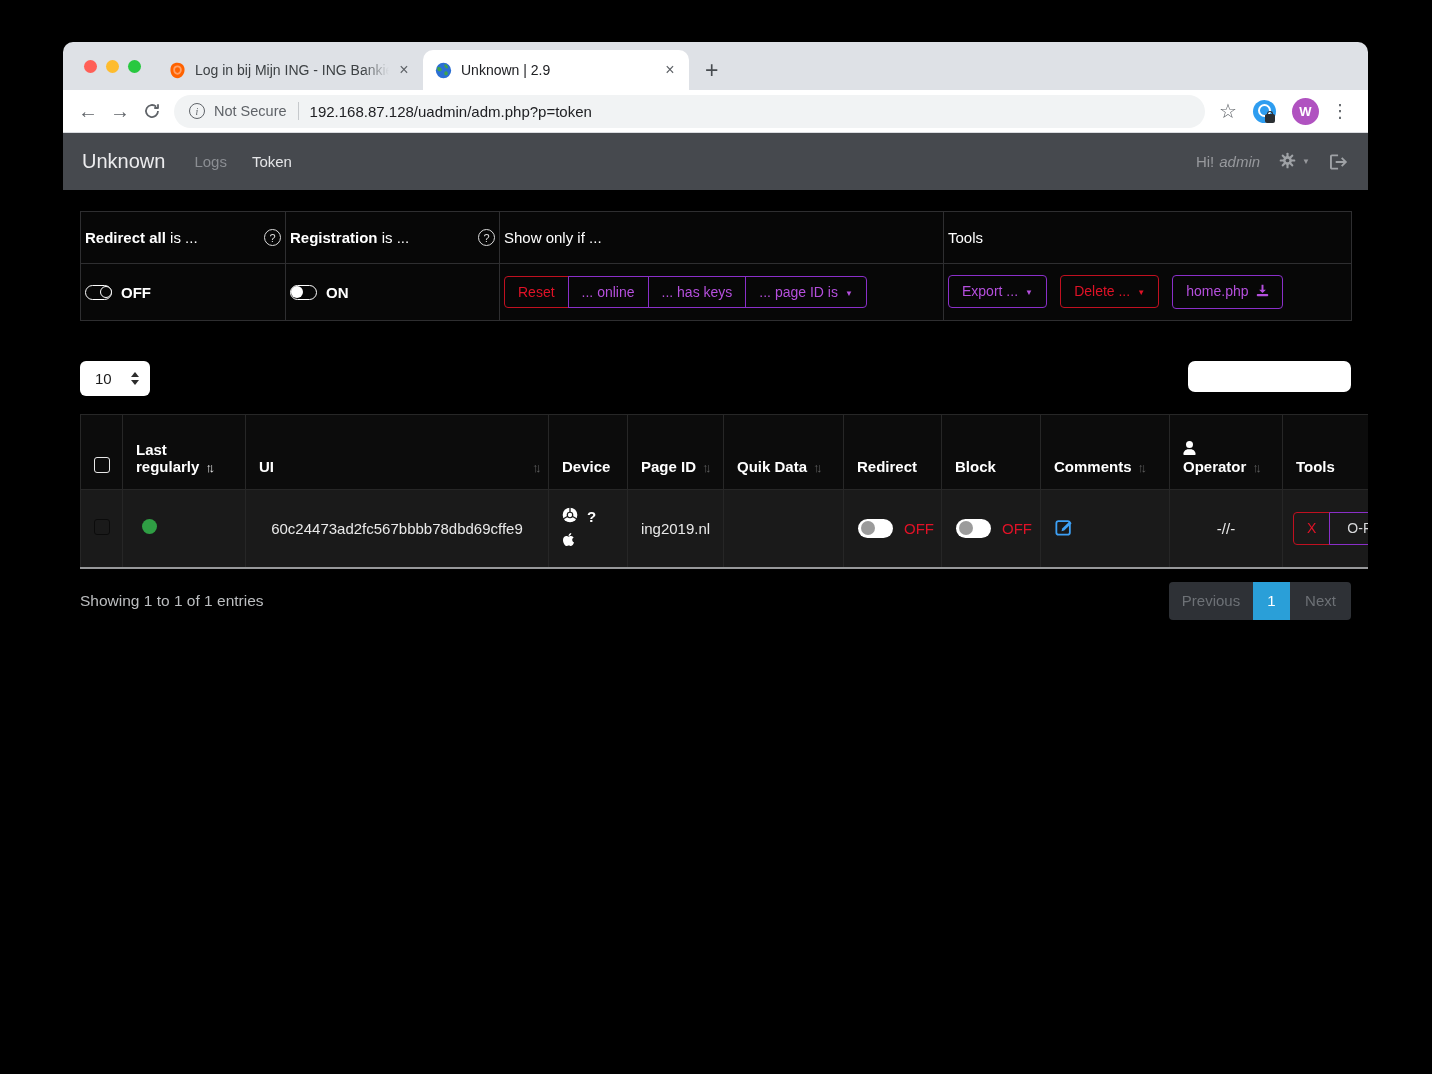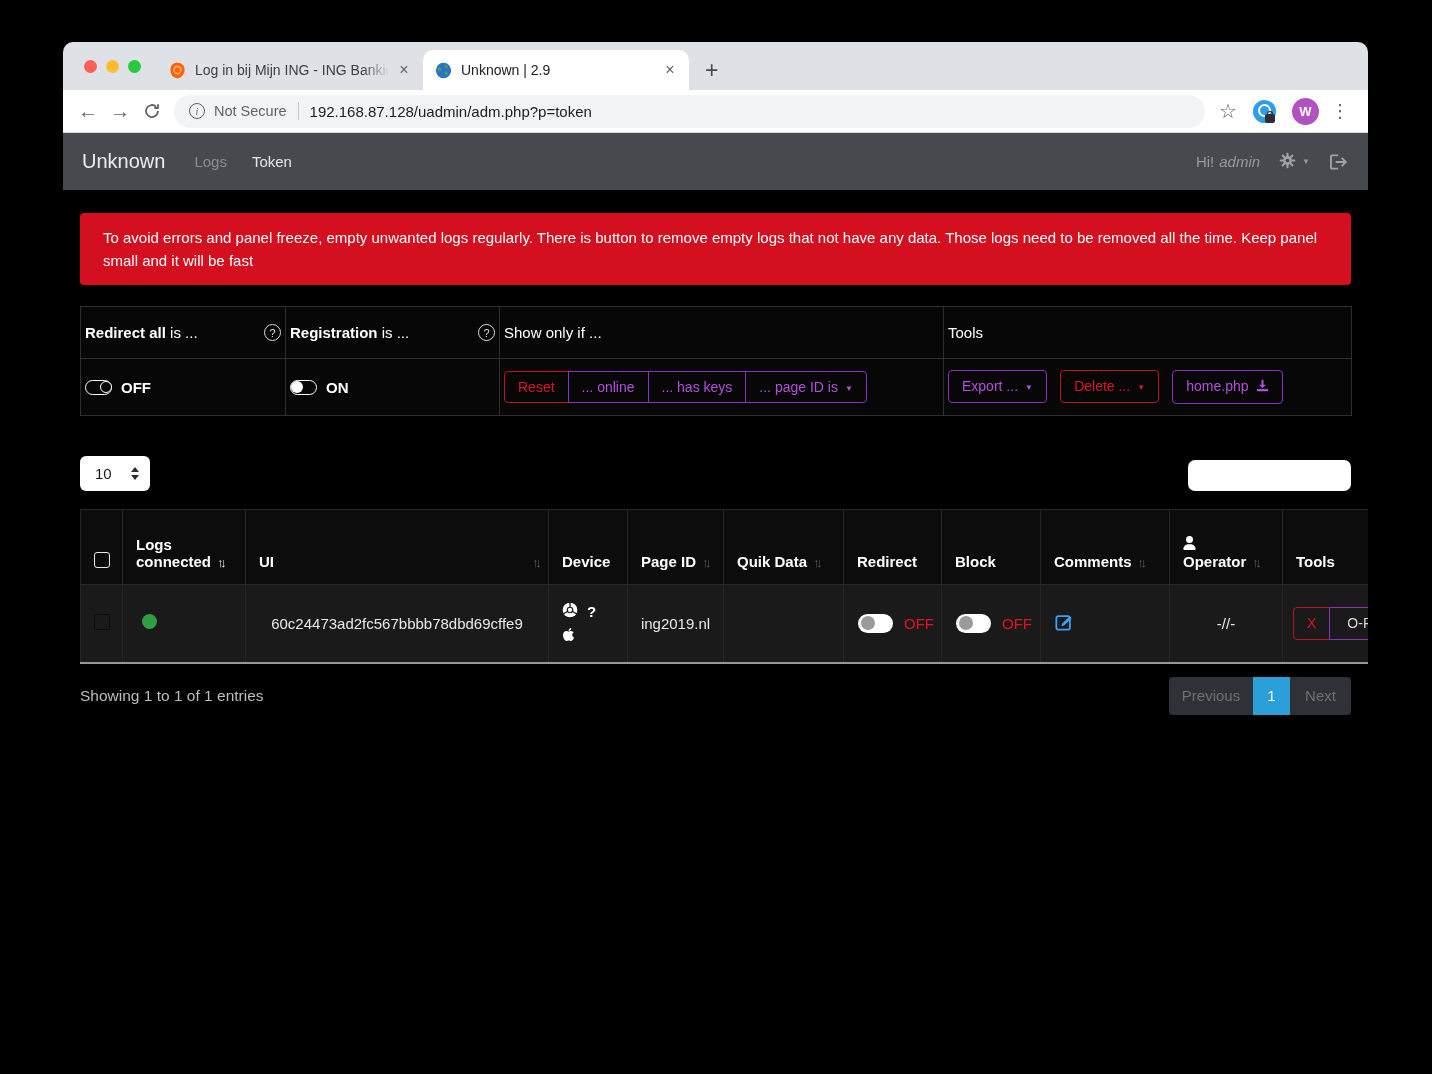--- a/index.html
+++ b/index.html
@@ -92,21 +92,21 @@
   .btn.red{border-color:#c01020;color:#e01227;}
   .btn-group{display:inline-flex;}
   .btn-group .btn{border-radius:0;margin-left:-1px;}
   .btn-group .btn:first-child{border-radius:4px 0 0 4px;margin-left:0;}
   .btn-group .btn:last-child{border-radius:0 4px 4px 0;}
   .tools-cell .btn{margin-right:9px;}
   .btn .caret{margin-left:7px;display:inline-block;transform:translateY(-1px);}
   .dl-ico{margin-left:7px;vertical-align:-1px;}
 
   
-  .controls{margin:40px 17px 0;display:flex;justify-content:space-between;align-items:flex-end;}
+  .controls{margin:40px 17px 0;display:flex;justify-content:space-between;align-items:flex-start;}
   .page-size{width:70px;height:35px;background:#fff;border-radius:6px;display:flex;
     align-items:center;padding:0 11px 0 15px;color:#1b1b1b;font-size:15px;cursor:pointer;}
   .spin{margin-left:auto;display:flex;flex-direction:column;gap:2.5px;}
   .tri-up{width:0;height:0;border-left:4.5px solid transparent;border-right:4.5px solid transparent;
     border-bottom:5.5px solid #2c2c2c;}
   .tri-dn{width:0;height:0;border-left:4.5px solid transparent;border-right:4.5px solid transparent;
     border-top:5.5px solid #2c2c2c;}
   .search{width:163px;height:31px;background:#fff;border:none;border-radius:7px;outline:none;
     font-size:15px;padding:0 10px;font-family:inherit;}
 
@@ -240,21 +240,20 @@
         </span>
         <span class="signout">
           <svg width="19" height="16" viewBox="0 0 20 16" fill="#9fa2a6">
               <path d="M8.5 0H2C.9 0 0 .9 0 2v12c0 1.1.9 2 2 2h6.5v-2H2V2h6.5V0z"></path>
               <path d="M13 3l-1.4 1.4L14.2 7H6v2h8.2l-2.6 2.6L13 13l5-5-5-5z"></path>
             </svg>
         </span>
       </span>
     </div>
 
-    <div class="alert">To avoid errors and panel freeze, empty unwanted logs regularly. There is button to remove empty logs that not have any data. Those logs need to be removed all the time. Keep panel small and it will be fast</div>
 
     <table class="panel">
       <colgroup>
           <col style="width:205px">
           <col style="width:214px">
           <col style="width:444px">
           <col style="width:408px">
         </colgroup>
       <tbody>
           <tr class="hdr">
@@ -328,21 +327,21 @@
             <col style="width:120px">
             <col style="width:98px">
             <col style="width:99px">
           <col style="width:129px">
             <col style="width:113px">
             <col style="width:160px">
         </colgroup>
         <tbody>
             <tr>
           <th style="text-align:center;padding:0 0 13px 0"><span class="cb hdr"></span></th>
-          <th><span>Logs connected</span><span class="sort active">↑↓</span></th>
+          <th><span>Last regularly</span><span class="sort active">↑↓</span></th>
           <th>
                 <span class="th-flex">
                   <span>UI</span>
                   <span class="sort muted">↑↓</span>
                 </span>
               </th>
           <th><span>Device</span></th>
           <th><span>Page ID</span><span class="sort muted">↑↓</span></th>
           <th><span>Quik Data</span><span class="sort muted">↑↓</span></th>
           <th><span>Redirect</span></th>

